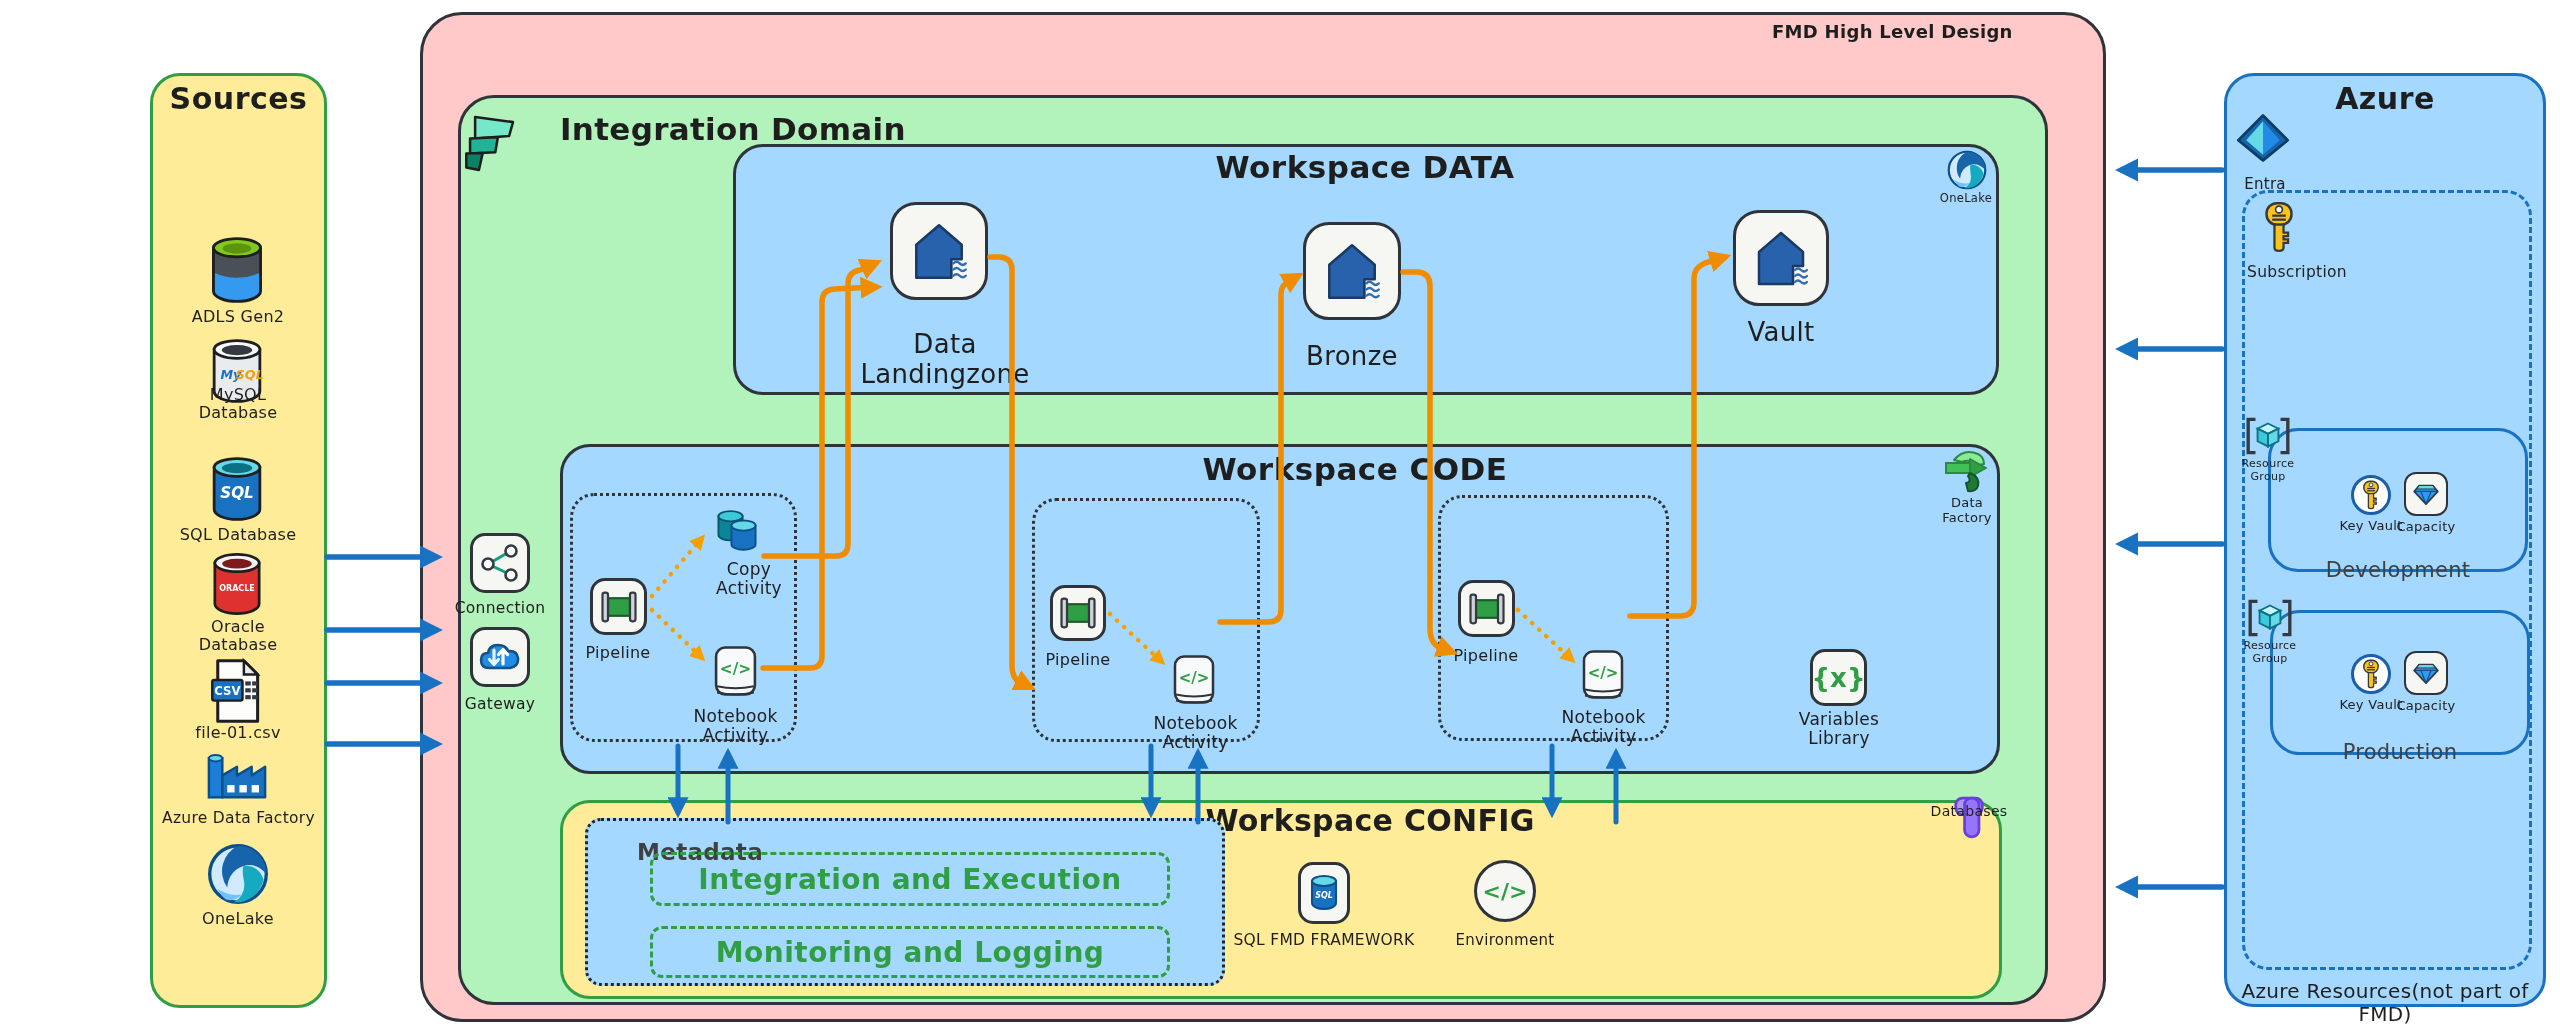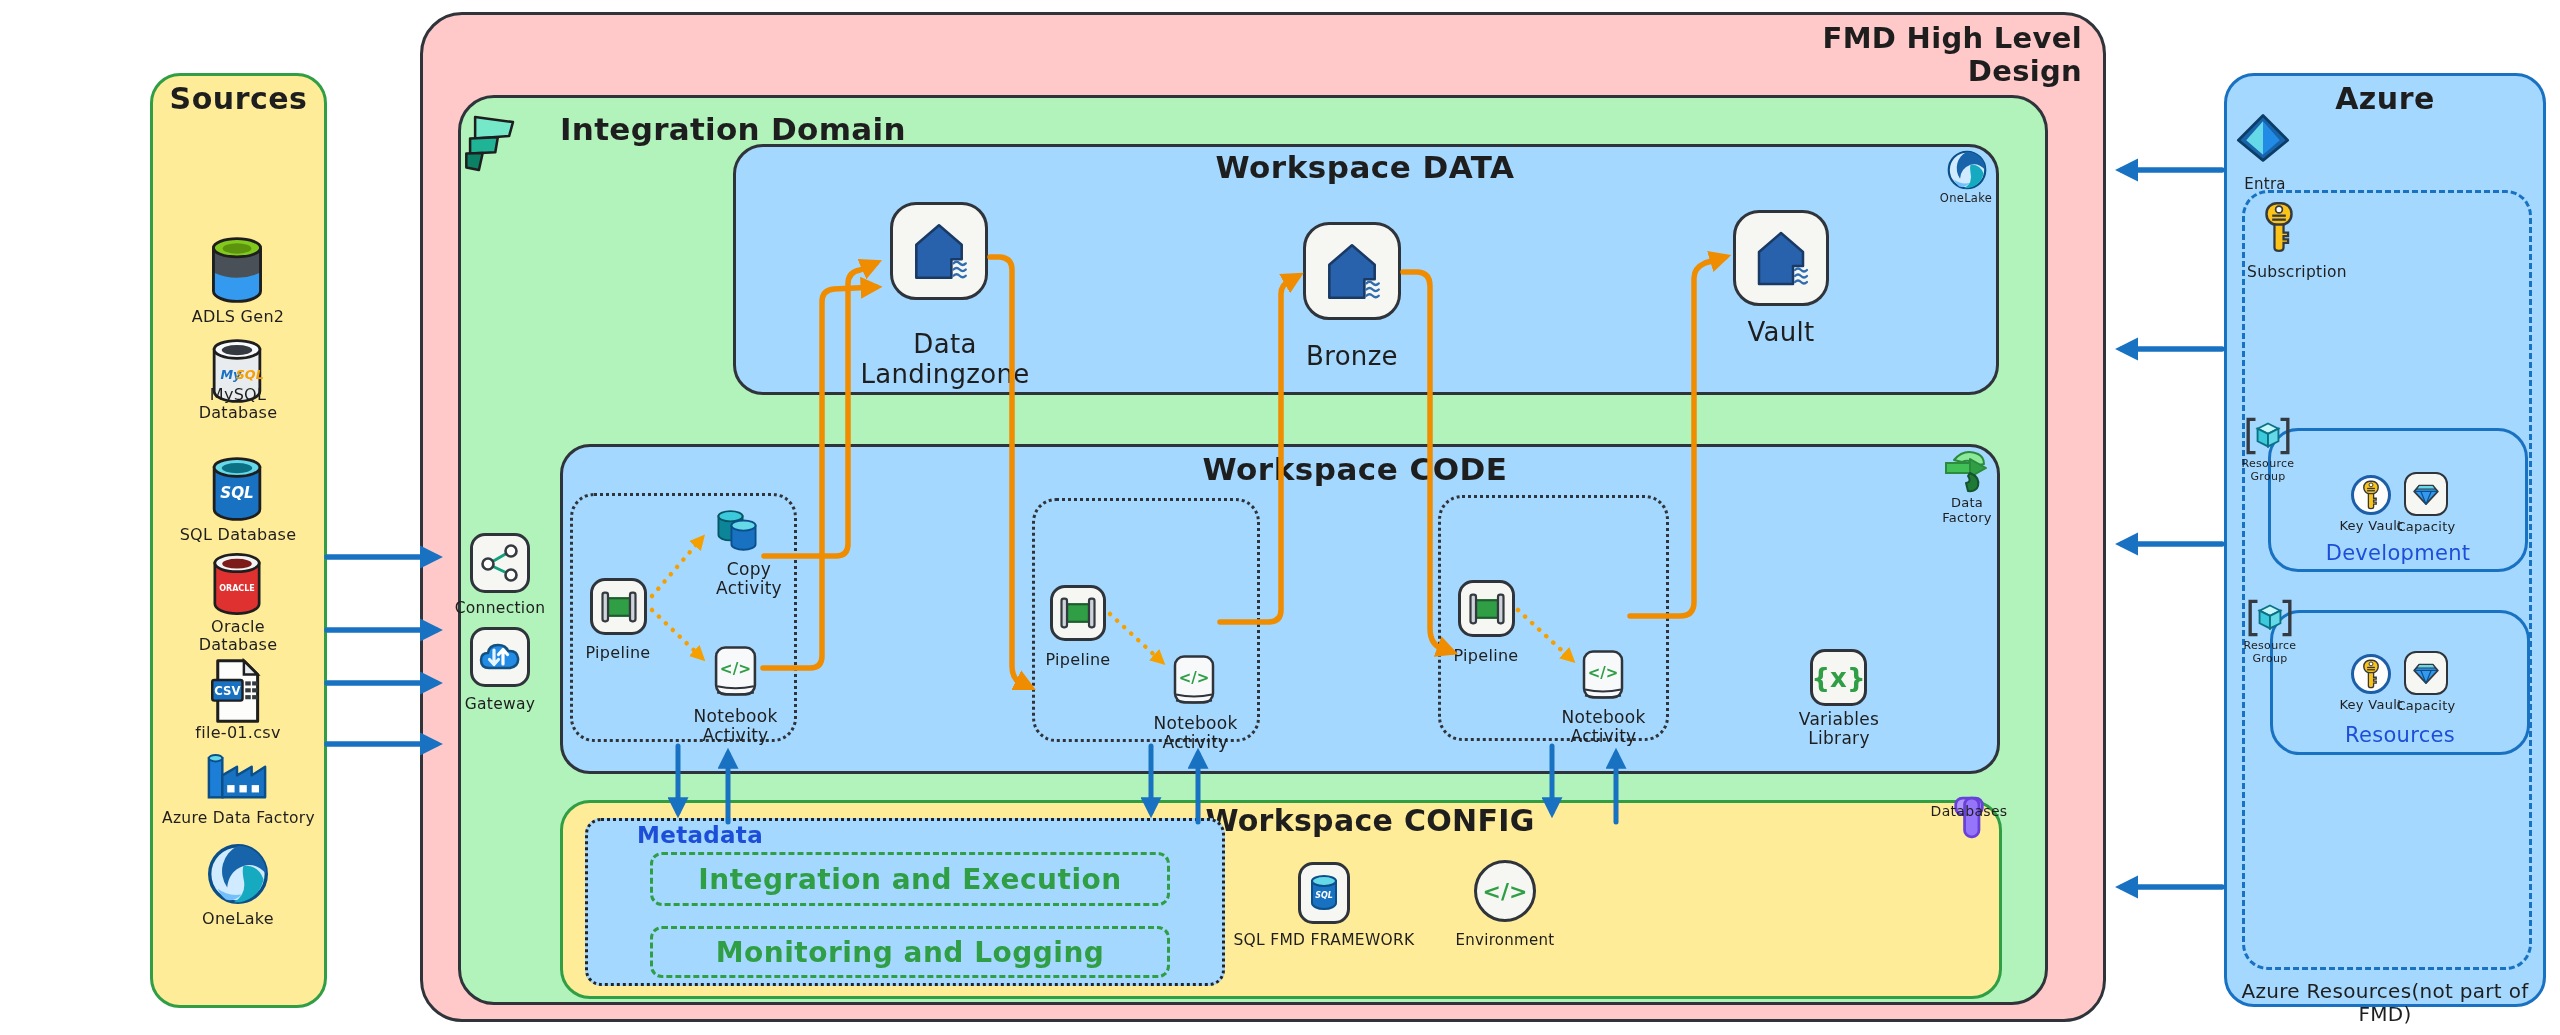--- a/index.html
+++ b/index.html
@@ -18,21 +18,21 @@
   .greenbox{background:#b2f2bb;border:3px solid #2f343b;border-radius:36px;}
   .bluebox{background:#a5d8ff;border:3px solid #2f343b;border-radius:30px;}
   .yellowbox{background:#ffec99;border:3px solid #2f9e44;border-radius:30px;}
   .azurebox{background:#a5d8ff;border:3px solid #1971c2;border-radius:30px;}
   .dashed-group{border:3px dotted #2f343b;border-radius:24px;background:transparent;}
   .meta-box{background:#a5d8ff;border:3px dotted #212529;border-radius:16px;}
   .module{border:3px dashed #2f9e44;border-radius:12px;display:flex;align-items:center;justify-content:center;
           color:#2f9e44;font-size:28px;font-weight:600;letter-spacing:.5px;}
   .env-box{border:3px solid #1971c2;border-radius:30px;background:transparent;}
   .sub-box{border:3px dashed #1971c2;border-radius:26px;background:transparent;}
-  .blue-note{color:#1d4ed8;}
+  .blue-note{color:#404040;margin-top:17px;}
   .glyph-green{color:#2f9e44;font-weight:700;}
   svg{display:block;}
   .arrows{position:absolute;left:0;top:0;pointer-events:none;}
 </style>
 </head>
 <body>
 
 <div class="canvas">
 
   <svg width="0" height="0" aria-hidden="true">
@@ -78,21 +78,21 @@
         <path d="M11 3 H4 V35 H11" fill="none" stroke="#343a40" stroke-width="3.2"></path>
         <path d="M35 3 H42 V35 H35" fill="none" stroke="#343a40" stroke-width="3.2"></path>
         <polygon points="23,7 33,12 23,17 13,12" fill="#c5f6fa" stroke="#0b7285" stroke-width="1.8"></polygon>
         <polygon points="13,12 23,17 23,29 13,24" fill="#3bc9db" stroke="#0b7285" stroke-width="1.8"></polygon>
         <polygon points="33,12 23,17 23,29 33,24" fill="#66d9e8" stroke="#0b7285" stroke-width="1.8"></polygon>
       </symbol>
     </defs>
   </svg>
 
   <div class="abs pink" style="left:420px;top:12px;width:1686px;height:1010px;"></div>
-  <div class="lbl" style="left:1700px;top:22px;width:382px;text-align:right;font-size:29px;font-weight:600;">FMD High Level Design</div>
+  <div class="lbl" style="left:1772px;top:22px;width:382px;text-align:left;font-size:18px;font-weight:600;">FMD High Level Design</div>
 
   <div class="abs greenbox" style="left:458px;top:95px;width:1590px;height:910px;"></div>
   <svg class="abs" style="left:460px;top:108px;" width="58" height="76" viewBox="0 0 46 54">
     <path d="M12 4 L42 8 L39 19 L12 21 Z" fill="#74e8c8" stroke="#1e1e1e" stroke-width="2" stroke-linejoin="round"></path>
     <path d="M8 21 L30 20 L28 32 L8 33 Z" fill="#1fb495" stroke="#1e1e1e" stroke-width="2" stroke-linejoin="round"></path>
     <path d="M5 33 L18 32.5 L15 46 L5 44 Z" fill="#0c8064" stroke="#1e1e1e" stroke-width="2" stroke-linejoin="round"></path>
   </svg>
   <div class="lbl" style="left:560px;top:112px;width:420px;text-align:left;font-size:31px;font-weight:600;">Integration Domain</div>
 
   <div class="abs yellowbox" style="left:150px;top:73px;width:177px;height:935px;"></div>
@@ -340,21 +340,21 @@
   <svg class="abs" style="left:2350px;top:653px;" width="42" height="42">
       <use href="#sym-keyvault" width="42" height="42"></use>
     </svg>
   <div class="lbl" style="left:2331px;top:698px;width:80px;font-size:13px;">Key Vault</div>
   <div class="tile" style="left:2404px;top:651px;width:44px;height:44px;border-radius:12px;border-width:2.5px;">
     <svg width="34" height="34">
         <use href="#sym-capacity" width="34" height="34"></use>
       </svg>
   </div>
   <div class="lbl" style="left:2386px;top:699px;width:80px;font-size:13px;">Capacity</div>
-  <div class="lbl blue-note" style="left:2320px;top:724px;width:160px;font-size:21px;">Resources</div>
+  <div class="lbl blue-note" style="left:2320px;top:724px;width:160px;font-size:21px;">Production</div>
 
   <div class="lbl" style="left:2225px;top:980px;width:320px;font-size:20px;">Azure Resources(not part of FMD)</div>
 
   <svg class="arrows" width="2560" height="1035" viewBox="0 0 2560 1035">
     <defs>
       <marker id="mo" viewBox="0 0 10 10" refX="7" refY="5" markerWidth="4" markerHeight="4" orient="auto-start-reverse">
         <path d="M0 0 L10 5 L0 10 z" fill="#f08c00"></path>
       </marker>
       <marker id="mo2" viewBox="0 0 10 10" refX="7" refY="5" markerWidth="3.4" markerHeight="3.4" orient="auto-start-reverse">
         <path d="M0 0 L10 5 L0 10 z" fill="#f59f00"></path>

